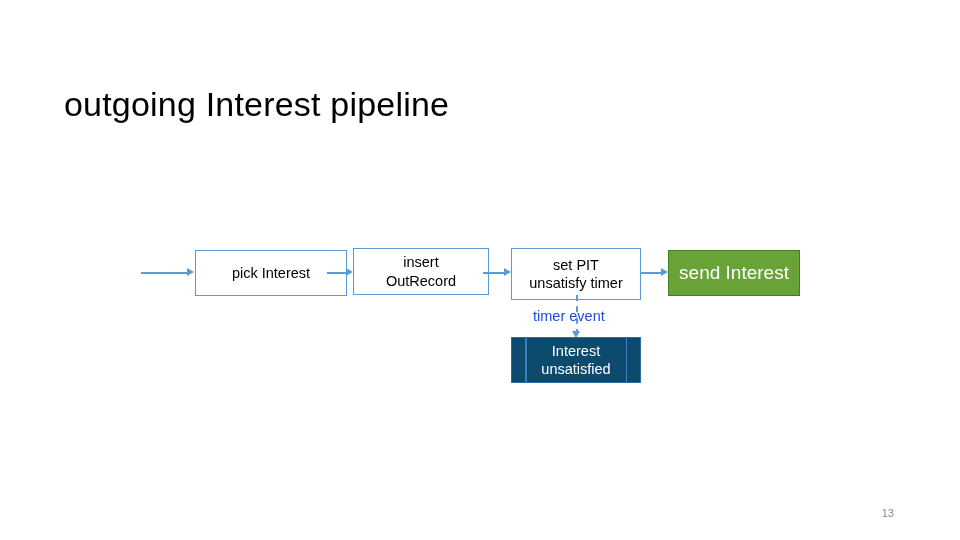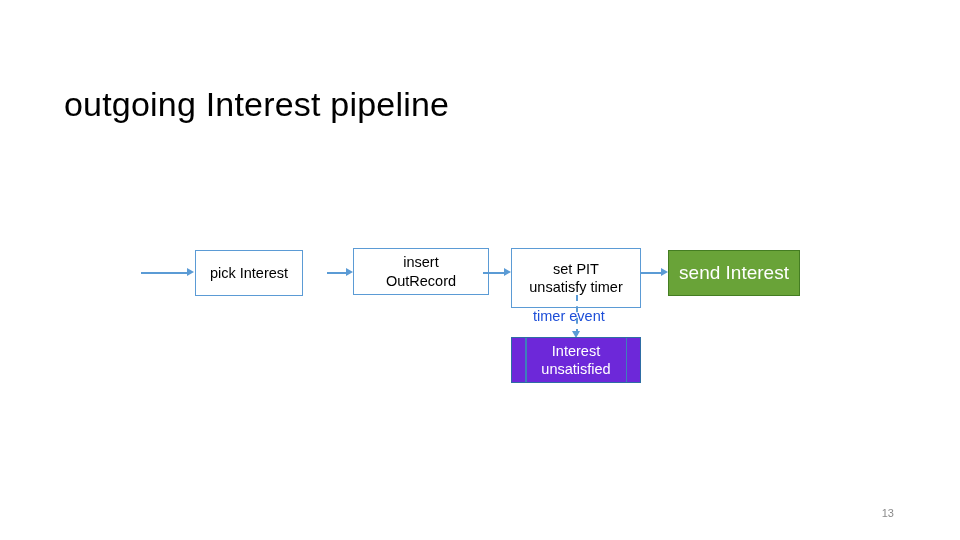--- a/index.html
+++ b/index.html
@@ -55,21 +55,21 @@
     font-size: 14.5px;
   }
   .node-green {
     border: 1.5px solid #447d22;
     background: #69a338;
     color: #ffffff;
     font-size: 19px;
   }
   .node-process {
     border: 1.5px solid #2e6da4;
-    background: #6d28d9;
+    background: #0c4a6e;
     color: #ffffff;
     font-size: 14.5px;
   }
   .node-process .bar {
     position: absolute;
     top: 0;
     bottom: 0;
     width: 1.5px;
     background: #3d7fba;
   }
@@ -126,38 +126,38 @@
 
 <div id="slide">
 
   <h1 id="slide-title">outgoing Interest pipeline</h1>
 
   <div id="flow">
 
     <div class="conn conn-h" style="left:141px; top:272px; width:46px;"></div>
     <div class="arrowhead-r" style="left:187px; top:268px;"></div>
 
-    <div class="node node-plain" style="left:195px; top:250px; width:108px; height:46px;">
+    <div class="node node-plain" style="left:195px; top:250px; width:152px; height:46px;">
       <span class="node-label">pick Interest</span>
     </div>
 
     <div class="conn conn-h" style="left:327px; top:272px; width:19px;"></div>
     <div class="arrowhead-r" style="left:346px; top:268px;"></div>
 
     <div class="node node-plain" style="left:353px; top:248px; width:136px; height:47px;">
       <span class="node-label">
         <span>insert</span><br>
         <span>OutRecord</span>
       </span>
     </div>
 
     <div class="conn conn-h" style="left:483px; top:272px; width:21px;"></div>
     <div class="arrowhead-r" style="left:504px; top:268px;"></div>
 
-    <div class="node node-plain" style="left:511px; top:248px; width:130px; height:60px;">
+    <div class="node node-plain" style="left:511px; top:248px; width:130px; height:52px;">
       <span class="node-label">
         <span>set PIT</span><br>
         <span>unsatisfy timer</span>
       </span>
     </div>
 
     <div class="conn conn-h" style="left:641px; top:272px; width:20px;"></div>
     <div class="arrowhead-r" style="left:661px; top:268px;"></div>
 
     <div class="node node-green" style="left:668px; top:250px; width:132px; height:46px;">

